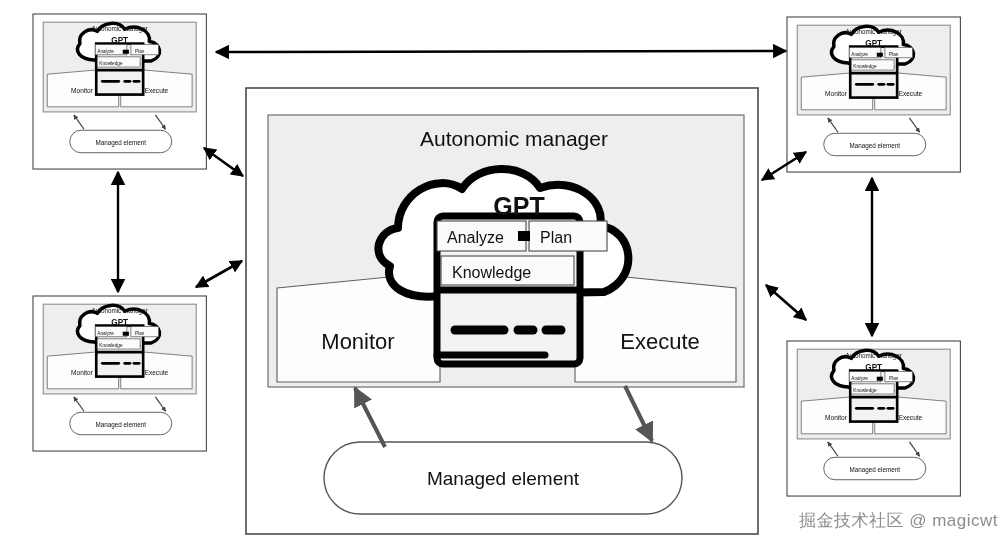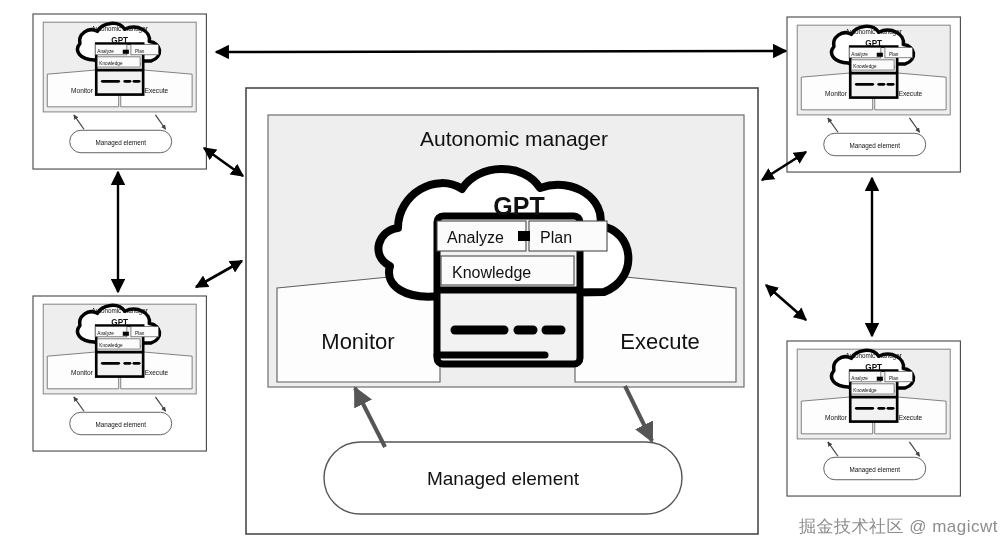--- a/index.html
+++ b/index.html
@@ -34,21 +34,21 @@
   .t-big     { font-size: 22px; }
   .t-me      { font-size: 19px; }
   .t-mini-title { font-size: 6.2px; }
   .t-mini-gpt   { font-size: 8px; font-weight: bold; }
   .t-mini-sm    { font-size: 4.6px; }
   .t-mini-md    { font-size: 6.4px; }
   .t-mini-me    { font-size: 6.2px; }
   .wm {
     position: absolute;
     right: 10px;
-    bottom: 10px;
+    bottom: 16px;
     font-family: "Liberation Sans", sans-serif;
     font-size: 17px;
     color: #8d8d8d;
     letter-spacing: 0.5px;
     white-space: nowrap;
   }
 </style>
 </head>
 <body>
 

